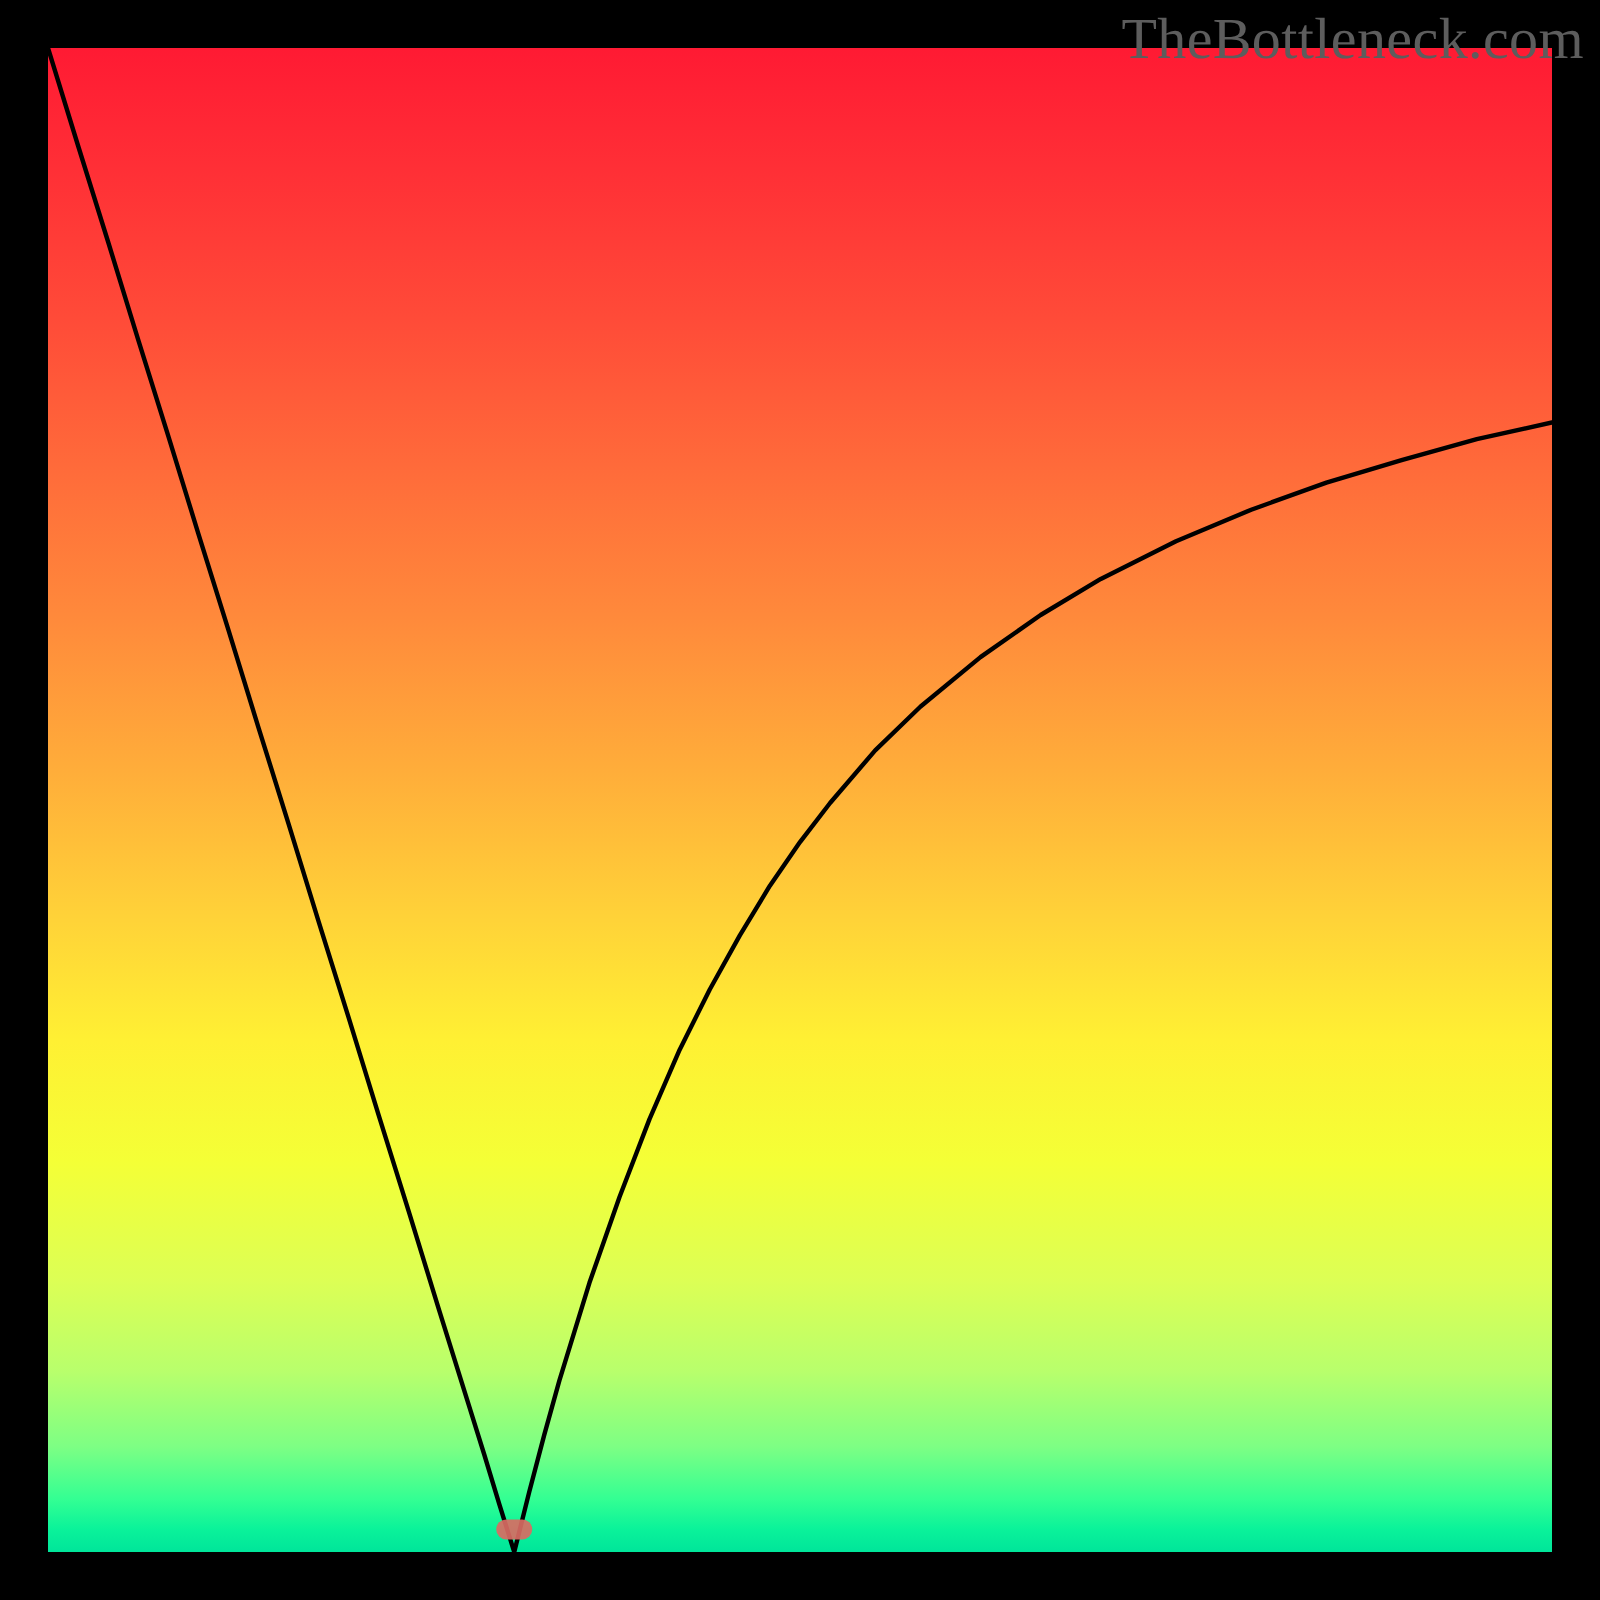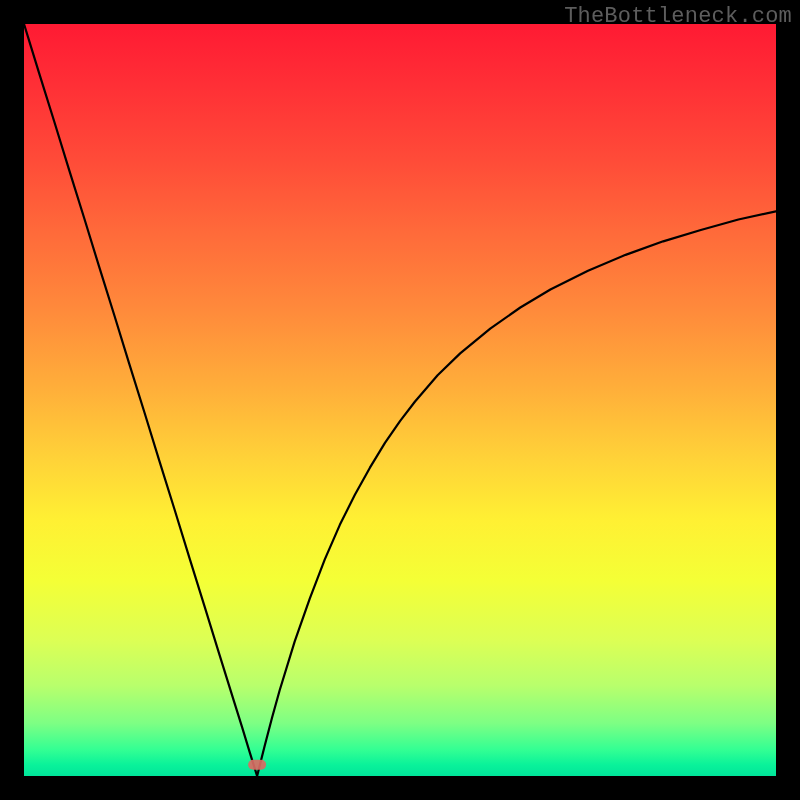--- a/index.html
+++ b/index.html
@@ -22,22 +22,22 @@
     position: absolute;
     left: 24px;
     top: 24px;
     width: 752px;
     height: 752px;
   }
   .watermark {
     position: absolute;
     top: 4px;
     right: 8px;
-    font-family: Liberation Mono, monospace;
-    font-size: 22px;
+    font-family: Liberation Serif, serif;
+    font-size: 29px;
     font-weight: 500;
     color: #5d5d5d;
     letter-spacing: 0.2px;
     z-index: 10;
     user-select: none;
   }
   svg { display: block; }
 </style>
 </head>
 <body>

